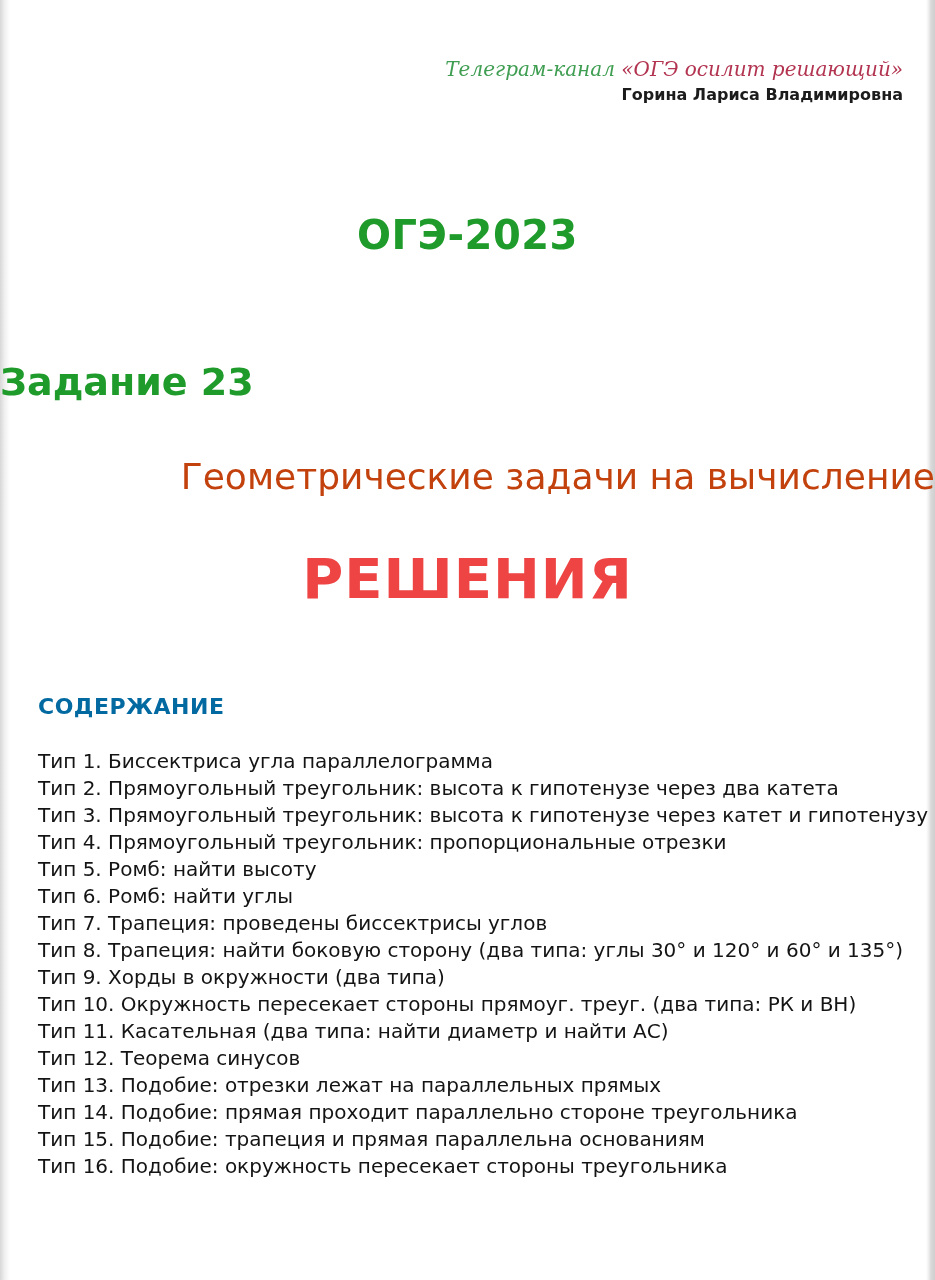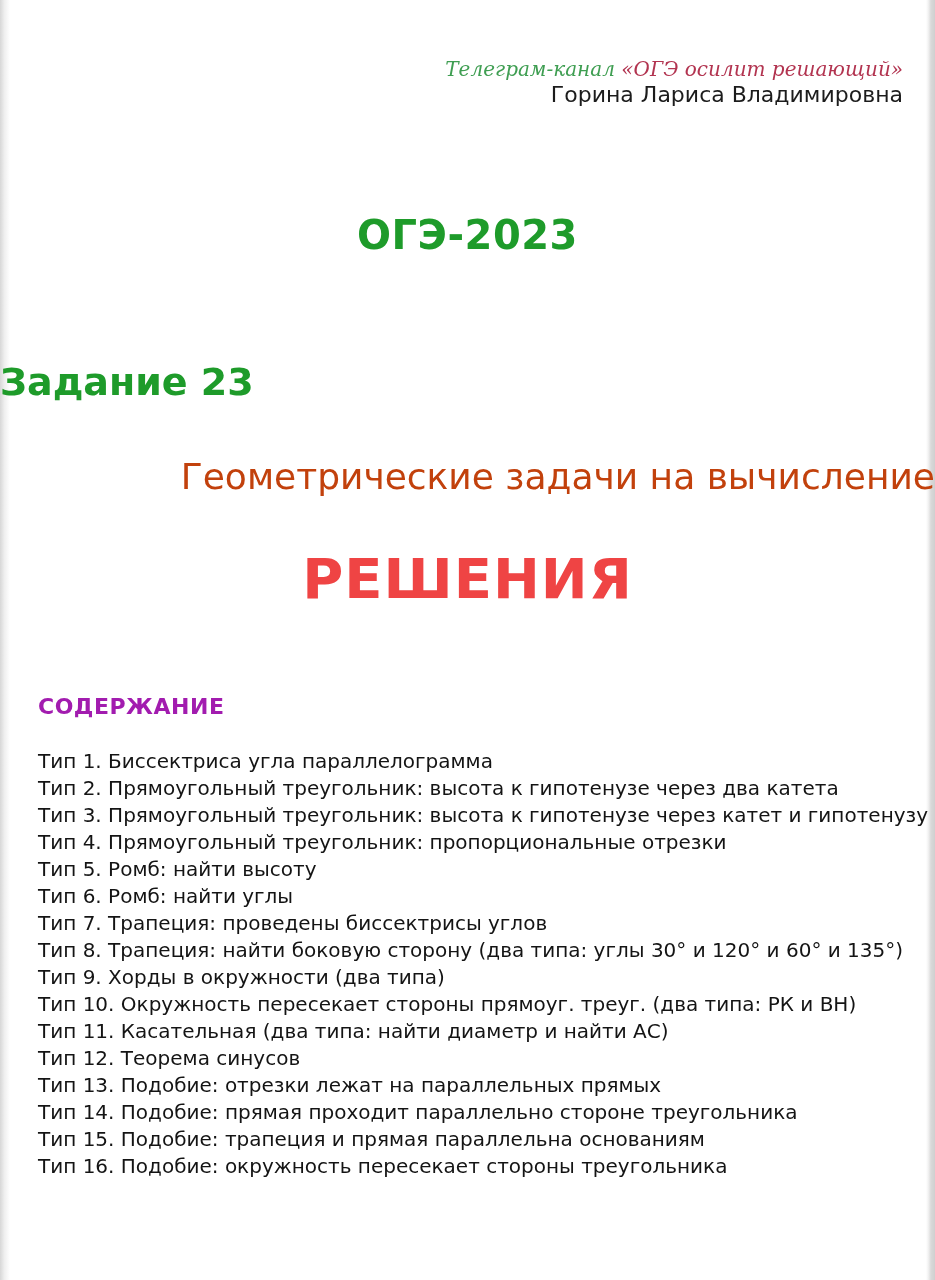--- a/index.html
+++ b/index.html
@@ -26,24 +26,25 @@
   .header-channel {
     font-family: "DejaVu Serif", serif;
     font-style: italic;
     font-size: 20px;
     line-height: 26px;
     white-space: nowrap;
   }
   .channel-prefix { color: #3f9e52; }
   .channel-name { color: #b23450; }
   .header-author {
-    font-size: 22px;
+    font-size: 16px;
     line-height: 26px;
     color: #1c1c1c;
     white-space: nowrap;
+    font-weight: bold;
   }
   .title-exam {
     position: absolute; top: 212px; left: 0; width: 100%;
     text-align: center;
     font-size: 40px; font-weight: bold; color: #1e9b2a;
     letter-spacing: 0.5px;
   }
   .title-task {
     position: absolute; top: 360px; left: 0; width: 100%;
     text-align: left;
@@ -55,21 +56,21 @@
     font-size: 36px; font-weight: normal; color: #c2410c;
   }
   .title-solutions {
     position: absolute; top: 546px; left: 0; width: 100%;
     text-align: center;
     font-size: 56px; font-weight: bold; color: #ef4444;
     letter-spacing: 1px;
   }
   .toc-heading {
     position: absolute; top: 694px; left: 38px;
-    font-size: 22px; font-weight: bold; color: #a21caf;
+    font-size: 22px; font-weight: bold; color: #0369a1;
     letter-spacing: 0.5px;
   }
   .toc-list {
     position: absolute; top: 748px; left: 38px; right: 20px;
   }
   .toc-item {
     font-size: 20px;
     line-height: 27px;
     color: #141414;
     white-space: nowrap;

